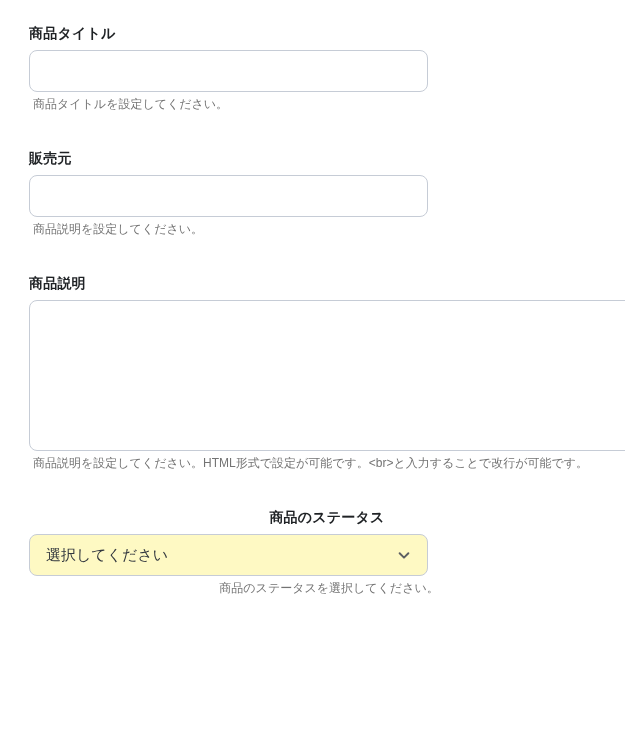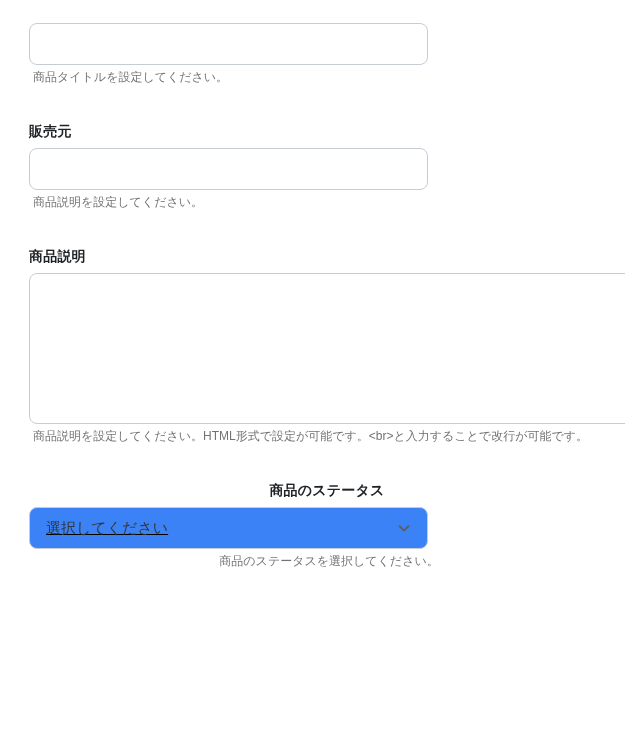--- a/index.html
+++ b/index.html
@@ -57,26 +57,25 @@
     line-height: 16px;
     color: #737373;
     margin: 4px 0 0 4px;
   }
   .select-box {
     position: relative;
     width: 399px;
     height: 42px;
     border: 1px solid #c6ccd6;
     border-radius: 8px;
-    background: #3b82f6;
+    background: #fef9c3;
     display: flex;
     align-items: center;
     padding: 4px 16px;
     cursor: pointer;
-    text-decoration: underline;
   }
   .select-value {
     font-size: 15px;
     color: #32373e;
   }
   .select-chevron {
     position: absolute;
     right: 15px;
     top: 50%;
     transform: translateY(-50%);
@@ -86,20 +85,21 @@
     align-items: center;
     justify-content: center;
   }
 </style>
 </head>
 <body>
 
 <div class="form">
 
   <div class="field">
+    <label class="field-label">商品タイトル</label>
     <input class="text-input" type="text" value="" style="">
     <div class="help-text">商品タイトルを設定してください。</div>
   </div>
 
   <div class="field">
     <label class="field-label">販売元</label>
     <input class="text-input" type="text" value="" style="">
     <div class="help-text">商品説明を設定してください。</div>
   </div>
 

